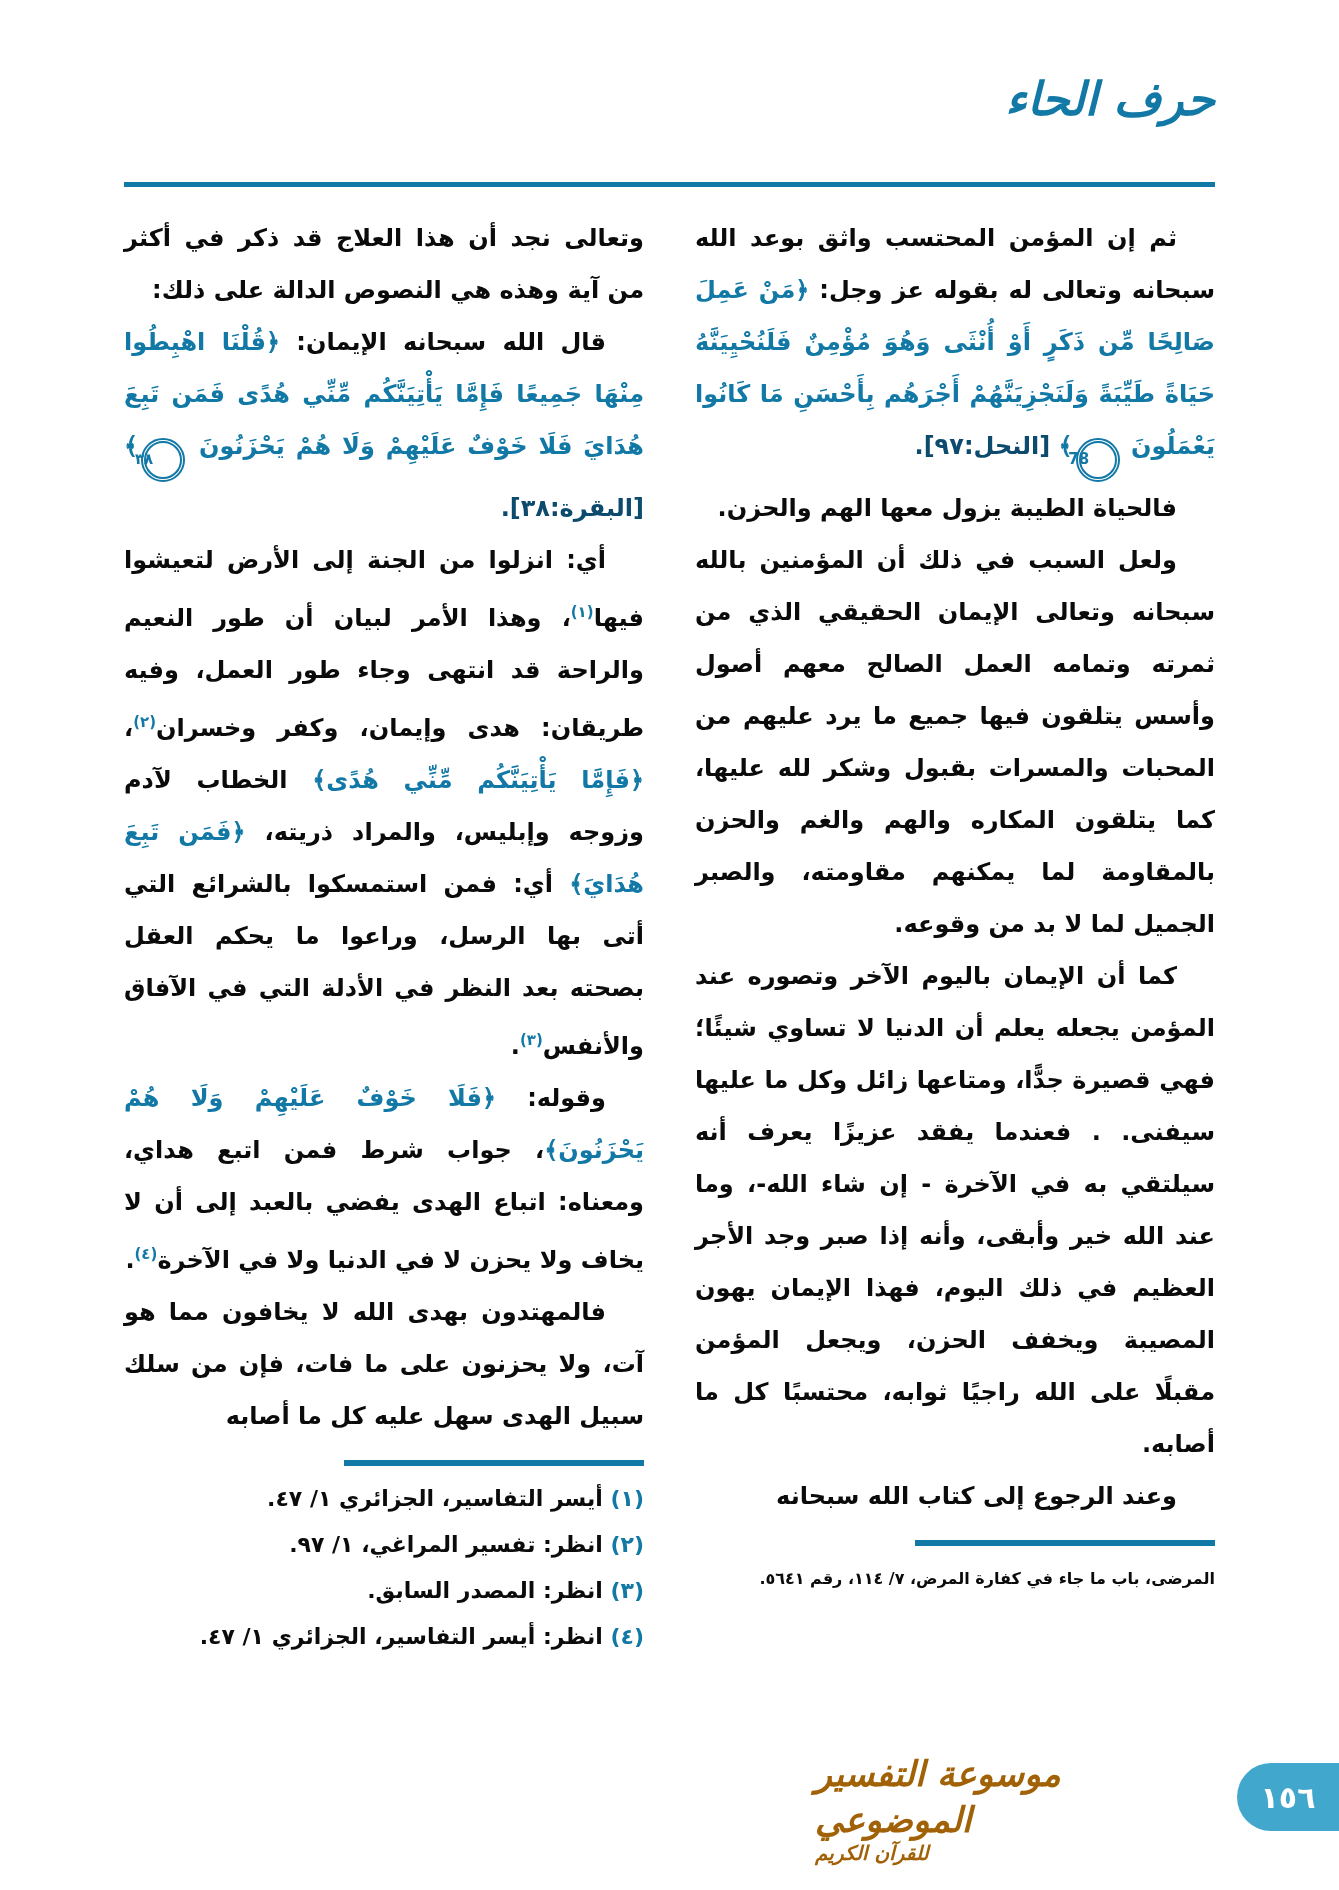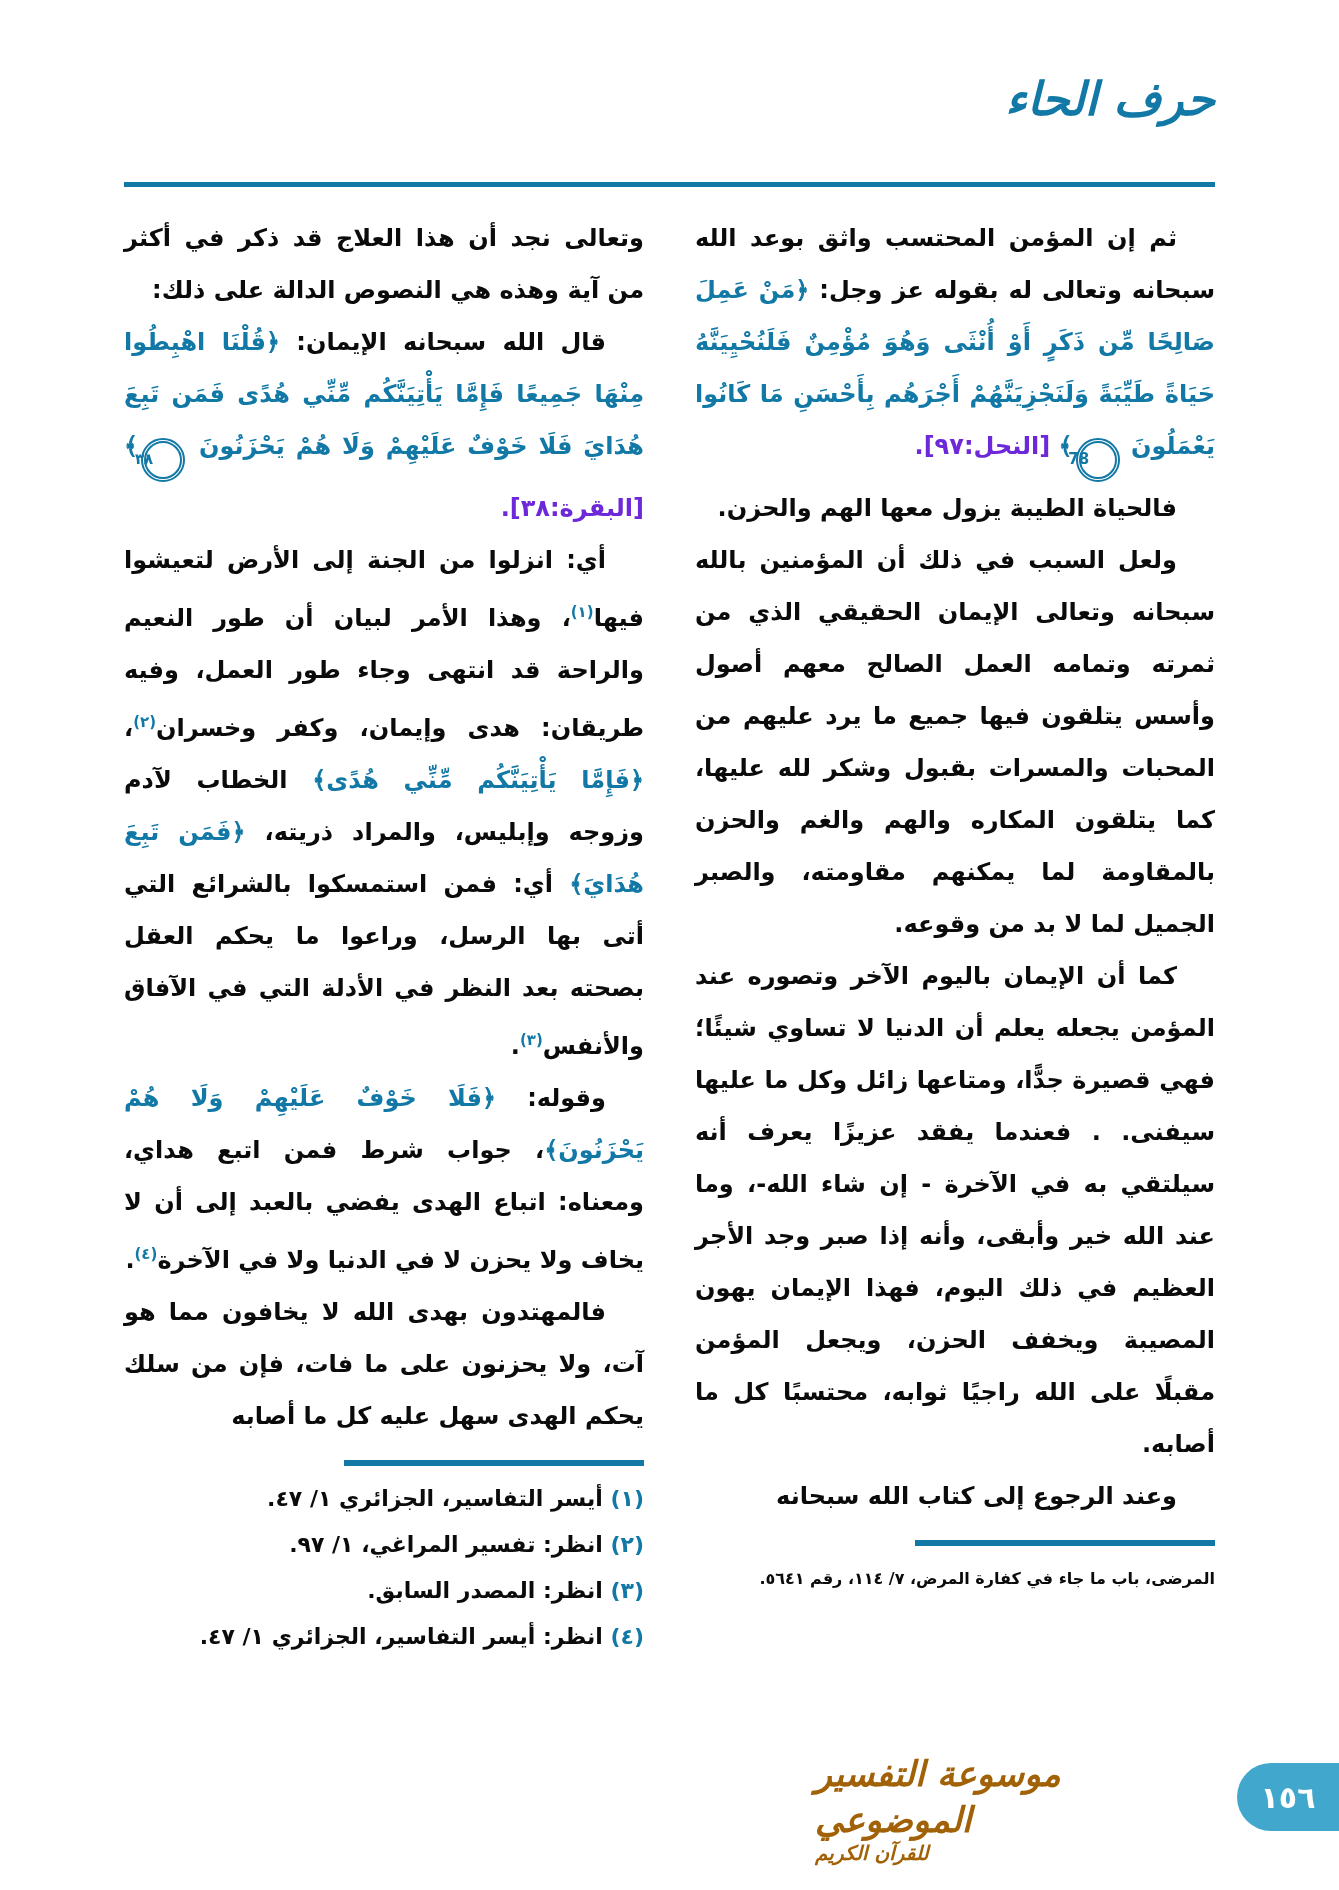--- a/index.html
+++ b/index.html
@@ -14,21 +14,21 @@
   .header-rule{position:absolute;top:182px;left:124px;right:124px;height:5px;background:#1278a6;}
 
   
   .columns{position:absolute;top:212px;right:124px;left:124px;
        display:flex;gap:51px;direction:rtl;align-items:flex-start;}
   .col{width:520px;color:#0b0b0b;}
   .col p{margin:0;font-size:24px;font-weight:700;line-height:52px;
        text-align:justify;}
   .indent{text-indent:38px;}
   .quran{color:#1278a6;margin-top:13px;}
-  .verse-ref{color:#6d28d9;}
+  .verse-ref{color:#0c4a6e;}
   .fn-sup{color:#1278a6;font-size:15px;vertical-align:super;font-weight:700;}
 
   .ayah-circle{display:inline-flex;align-items:center;justify-content:center;
        width:34px;height:34px;border:5px double #1278a6;border-radius:50%;
        color:#1278a6;vertical-align:-10px;margin:0 3px;}
   .ayah-circle .num{font-size:15px;font-weight:700;line-height:1;}
 
   
   .fn-sep{height:6px;background:#1278a6;width:300px;
        margin:18px 0 10px auto;margin-left:auto;margin-right:0;}
@@ -77,21 +77,21 @@
         <span>قال الله سبحانه الإيمان: </span><span class="quran">﴿قُلْنَا اهْبِطُوا مِنْهَا جَمِيعًا فَإِمَّا يَأْتِيَنَّكُم مِّنِّي هُدًى فَمَن تَبِعَ هُدَايَ فَلَا خَوْفٌ عَلَيْهِمْ وَلَا هُمْ يَحْزَنُونَ </span><span class="ayah-circle">
             <span class="num">٣٨</span>
           </span><span class="quran">﴾</span><span class="verse-ref"> [البقرة:٣٨].</span>
       </p>
       <p class="indent">
         <span>أي: انزلوا من الجنة إلى الأرض لتعيشوا فيها</span><span class="fn-sup">(١)</span><span>، وهذا الأمر لبيان أن طور النعيم والراحة قد انتهى وجاء طور العمل، وفيه طريقان: هدى وإيمان، وكفر وخسران</span><span class="fn-sup">(٢)</span><span>، </span><span class="quran">﴿فَإِمَّا يَأْتِيَنَّكُم مِّنِّي هُدًى﴾</span><span> الخطاب لآدم وزوجه وإبليس، والمراد ذريته، </span><span class="quran">﴿فَمَن تَبِعَ هُدَايَ﴾</span><span> أي: فمن استمسكوا بالشرائع التي أتى بها الرسل، وراعوا ما يحكم العقل بصحته بعد النظر في الأدلة التي في الآفاق والأنفس</span><span class="fn-sup">(٣)</span><span>.</span>
       </p>
       <p class="indent">
         <span>وقوله: </span><span class="quran">﴿فَلَا خَوْفٌ عَلَيْهِمْ وَلَا هُمْ يَحْزَنُونَ﴾</span><span>، جواب شرط فمن اتبع هداي، ومعناه: اتباع الهدى يفضي بالعبد إلى أن لا يخاف ولا يحزن لا في الدنيا ولا في الآخرة</span><span class="fn-sup">(٤)</span><span>.</span>
       </p>
-      <p class="indent">فالمهتدون بهدى الله لا يخافون مما هو آت، ولا يحزنون على ما فات، فإن من سلك يحكم الهدى سهل عليه كل ما أصابه</p>
+      <p class="indent">فالمهتدون بهدى الله لا يخافون مما هو آت، ولا يحزنون على ما فات، فإن من سلك سبيل الهدى سهل عليه كل ما أصابه</p>
 
       <div class="fn-sep"></div>
       <p class="footnote">
         <span class="fn-marker">(١)</span> <span>أيسر التفاسير، الجزائري ١/ ٤٧.</span>
       </p>
       <p class="footnote">
         <span class="fn-marker">(٢)</span> <span>انظر: تفسير المراغي، ١/ ٩٧.</span>
       </p>
       <p class="footnote">
         <span class="fn-marker">(٣)</span> <span>انظر: المصدر السابق.</span>

